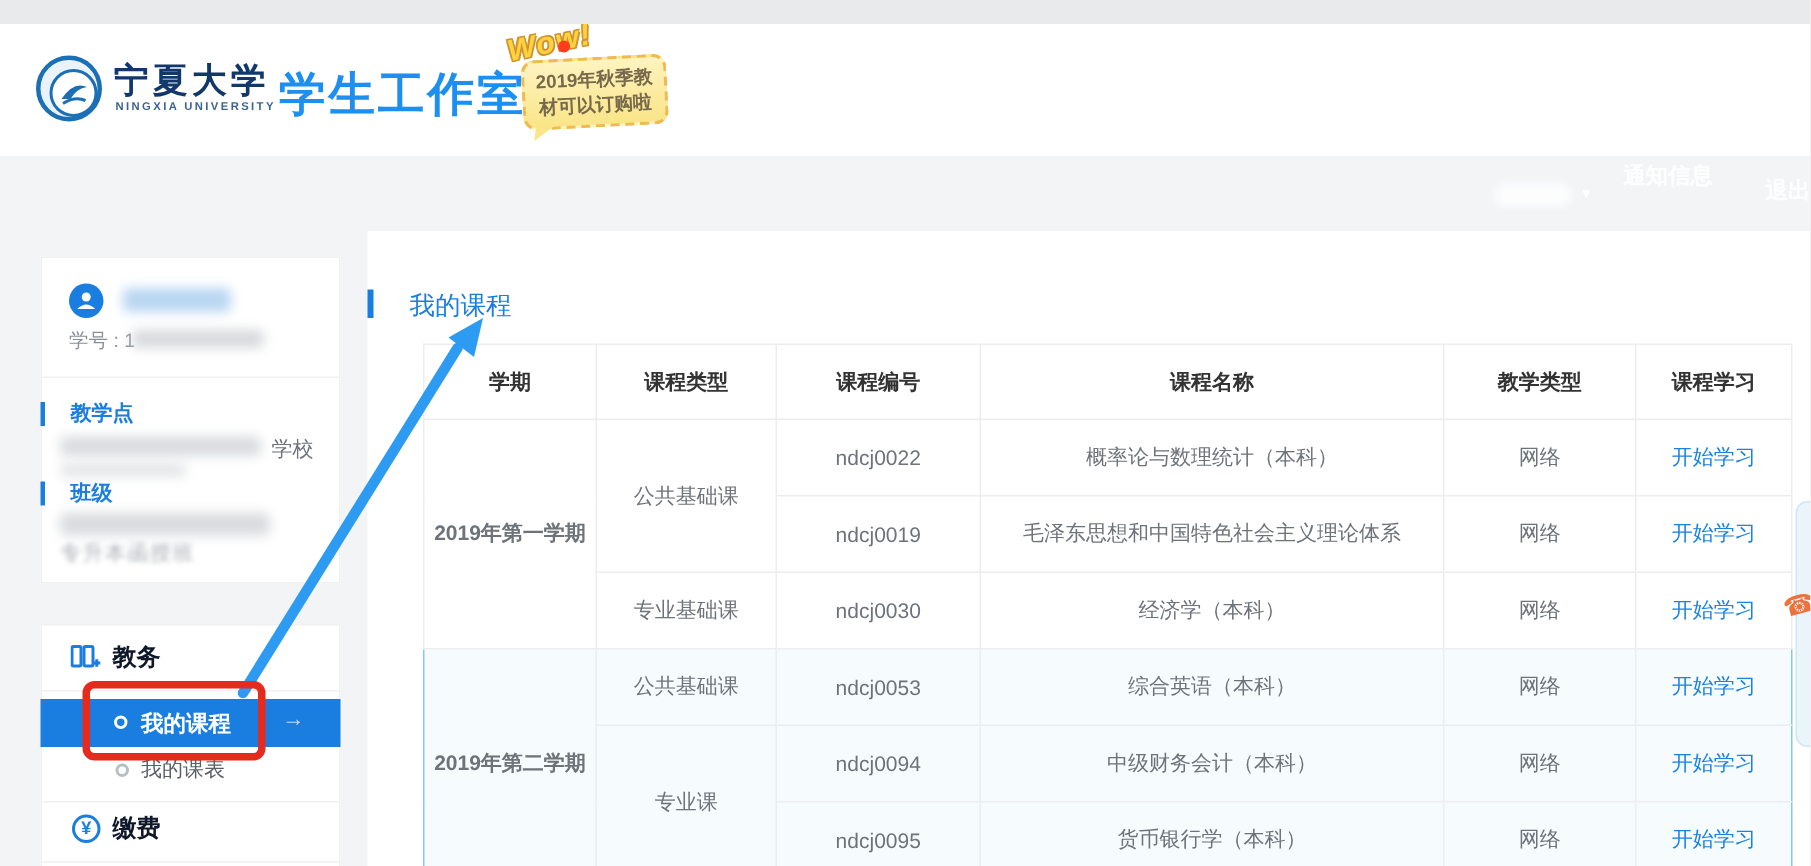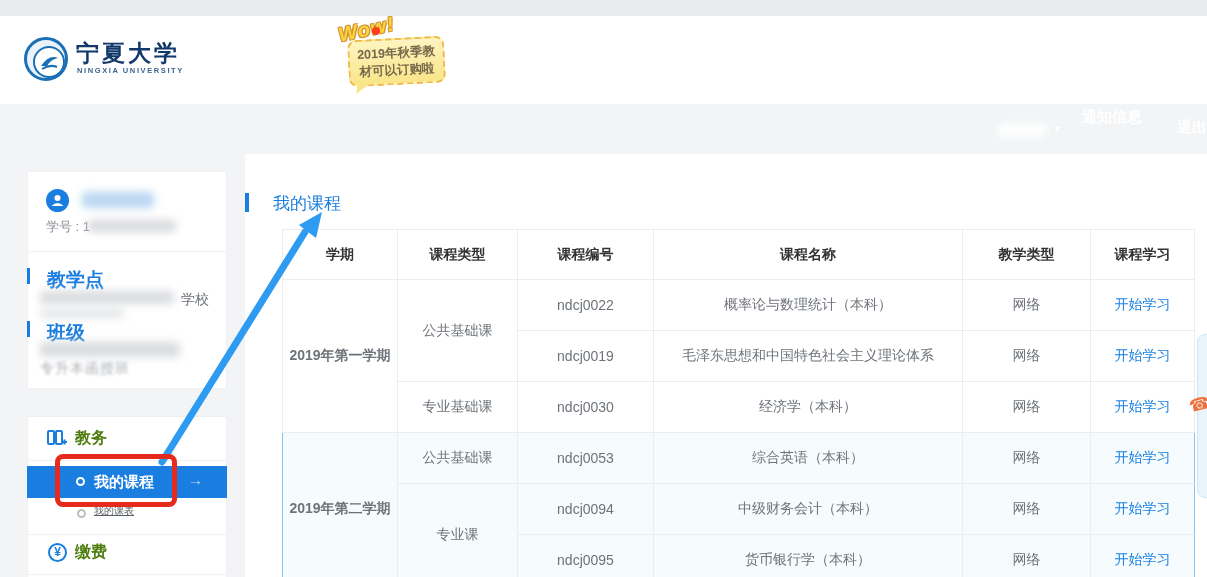--- a/index.html
+++ b/index.html
@@ -41,33 +41,33 @@
 
   
   .card { position:absolute; left:27px; width:200px; background:#fff; border:1px solid #f0f0f0; }
   .card1 { top:155px; height:218px; }
   .card2 { top:400px; height:195px; }
   .avatar { position:absolute; left:46px; top:173px; width:23px; height:23px; border-radius:50%; background:#1a7ee0; }
   .avatar svg { position:absolute; left:3px; top:3px; }
   .blob { position:absolute; filter:blur(4px); border-radius:4px; }
   .id-row { position:absolute; left:46px; top:202px; font-size:13px; color:#8a8f96; }
   .sec-bar { position:absolute; left:27px; width:3px; height:16px; background:#1a7ee0; }
-  .sec-label { position:absolute; left:47px; font-size:19px; color:#1a7ee0; font-weight:bold; }
+  .sec-label { position:absolute; left:47px; font-size:14px; color:#1a7ee0; font-weight:bold; }
   .suffix-txt { position:absolute; left:181px; top:275px; font-size:14px; color:#6d727a; }
   .faint-class { position:absolute; left:40px; top:344px; font-size:14px; color:#a9adb3; filter:blur(1.6px); letter-spacing:1px; }
   .divider { position:absolute; left:27px; width:200px; height:1px; background:#f1f1f1; }
 
-  .menu-head { position:absolute; left:75px; font-size:16px; color:#4d7c0f; font-weight:bold; }
+  .menu-head { position:absolute; left:75px; font-size:16px; color:#0f172a; font-weight:bold; }
   .menu-active { position:absolute; left:27px; top:450px; width:200px; height:32px; background:#1a7ee0; }
   .ring { position:absolute; width:9px; height:9px; border-radius:50%; }
   .ring-white { border:2px solid #fff; }
   .ring-gray { border:2px solid #b9bec5; }
   .menu-active-label { position:absolute; left:94px; top:457px; color:#fff; font-size:15px; font-weight:bold; }
   .menu-arrow { position:absolute; left:188px; top:455px; color:#bcdcfb; font-size:15px; }
-  .menu-item-label { position:absolute; left:94px; font-size:10px; color:#5a5f66;text-decoration:underline; }
+  .menu-item-label { position:absolute; left:94px; font-size:14px; color:#5a5f66; }
 
   
   .main-panel { position:absolute; left:245px; top:138px; width:962px; height:439px; background:#ffffff; }
   .title-bar { position:absolute; left:245px; top:177px; width:4px; height:19px; background:#1a7ee0; }
   .page-title { position:absolute; left:273px; top:176px; font-size:17px; color:#1a7ee0; }
 
   table.courses { position:absolute; left:282px; top:213px; width:912px; border-collapse:collapse; table-layout:fixed; }
   table.courses th { height:50px; font-size:14px; color:#333; font-weight:bold; border:1px solid #ecedef; background:#fff; }
   table.courses td { height:51px; font-size:14px; color:#6e737a; text-align:center; border:1px solid #ecedef; background:#fff; }
   td.sem { font-weight:bold; color:#34383e; font-size:15px; }
@@ -97,20 +97,21 @@
   <div class="topbar">
     <div class="seal">
       <svg width="36" height="36" viewBox="0 0 36 36">
         <circle cx="18" cy="18" r="15" fill="#ffffff" stroke="#1a6fb5" stroke-width="2"></circle>
         <path d="M10 22 Q18 10 27 14 Q20 15 16 22 Z" fill="#1a6fb5"></path>
         <path d="M11 25 Q19 20 26 23" stroke="#1a6fb5" stroke-width="2" fill="none"></path>
       </svg>
     </div>
     <div class="uni-cn">宁夏大学</div>
     <div class="uni-en">NINGXIA UNIVERSITY</div>
+    <div class="site-title">学生工作室</div>
     <div class="wow">Wow!</div>
     <div class="bubble">
       <div class="bubble-line">2019年秋季教</div>
       <div class="bubble-line">材可以订购啦</div>
     </div>
     <div class="bubble-tail"></div>
   </div>
 
   <div class="nav-dot"></div>
   <div class="user-blob"></div>

